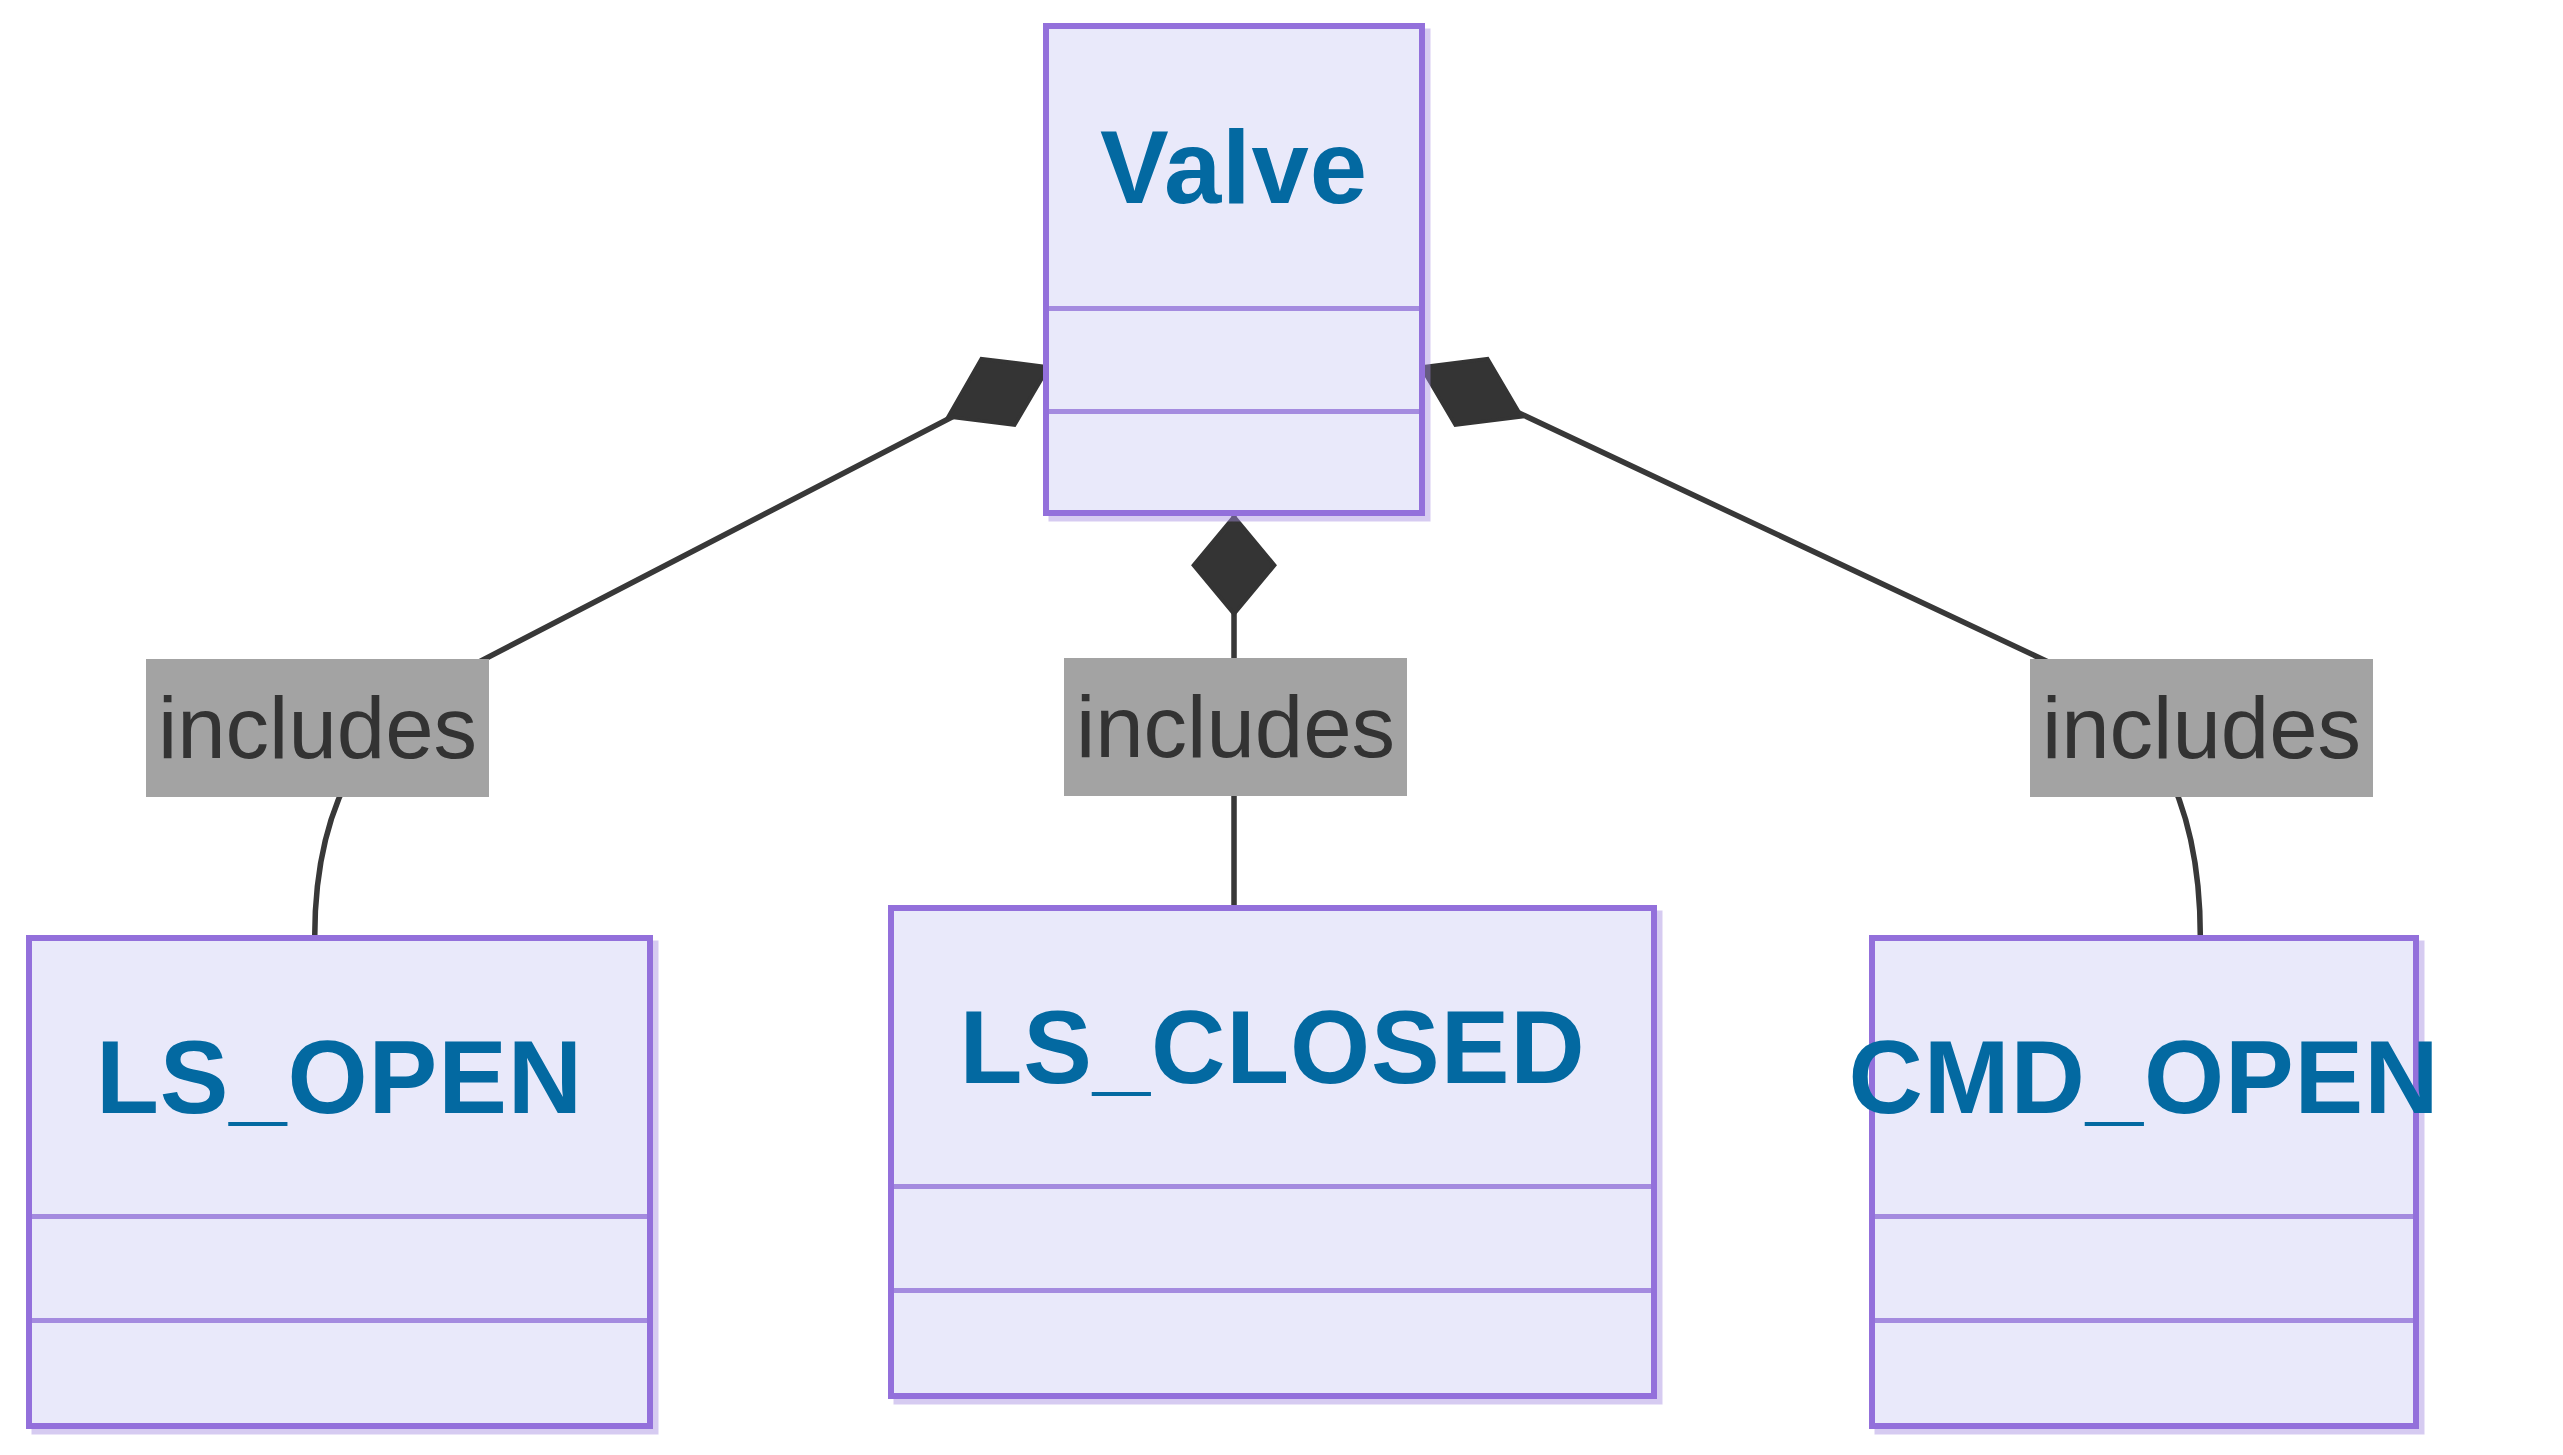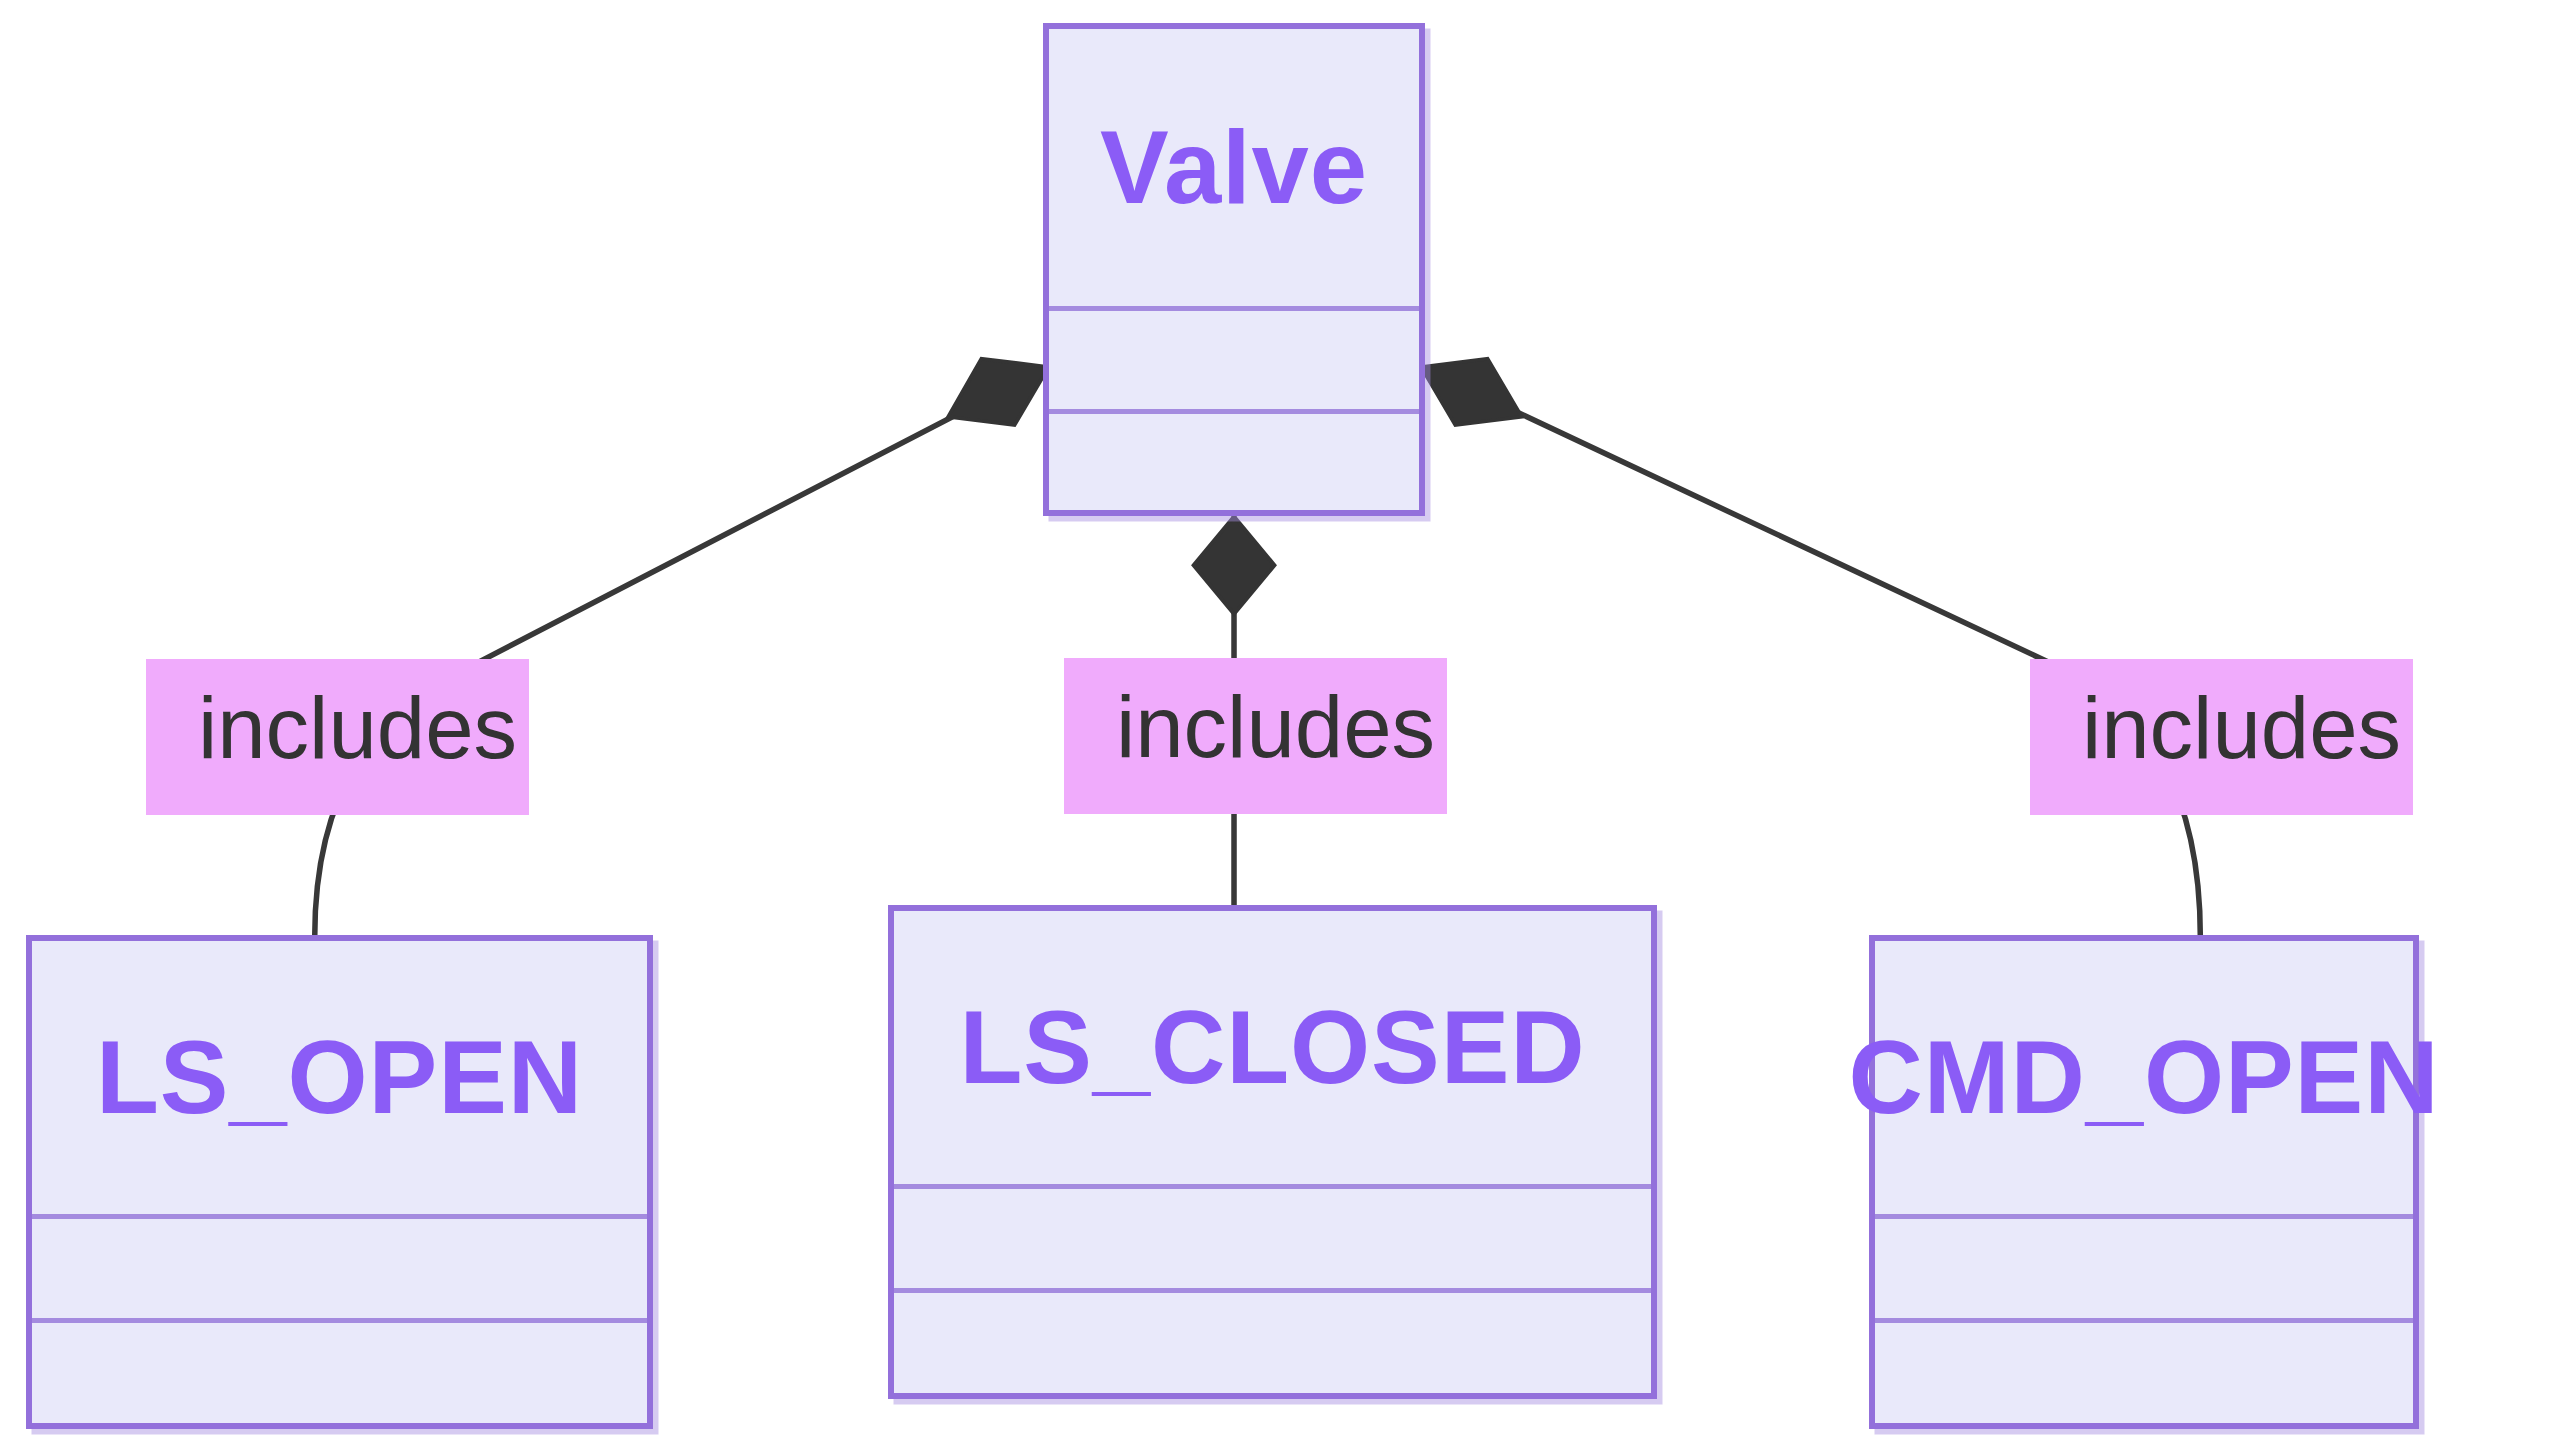--- a/index.html
+++ b/index.html
@@ -30,48 +30,47 @@
   }
   .diamond {
     fill: #343434;
     stroke: #343434;
     stroke-width: 4;
     stroke-linejoin: miter;
   }
   .edge-label {
     position: absolute;
     width: 343px;
-    height: 156px;
-    background: #f0abfc;
+    height: 138px;
+    background: #a3a3a3;
     color: #333333;
     font-size: 87px;
     line-height: 138px;
     text-align: center;
     z-index: 1;
     white-space: nowrap;
-    padding-left: 40px;
   }
   .class-box {
     position: absolute;
     box-sizing: border-box;
     background: #e9e9fa;
     border: 6.5px solid #9370db;
     box-shadow: 5.5px 5.5px 0 rgba(163, 139, 223, 0.45);
     display: flex;
     flex-direction: column;
     z-index: 2;
   }
   .class-title {
     flex: 0 0 auto;
     display: flex;
     align-items: center;
     justify-content: center;
     font-weight: bold;
     font-size: 103px;
-    color: #8b5cf6;
+    color: #0369a1;
     letter-spacing: 0.9px;
     white-space: nowrap;
   }
   .compartment {
     flex: 0 0 auto;
     border-top: 5.5px solid #a48bdf;
   }
   .compartment.last {
     flex: 1 1 auto;
   }

